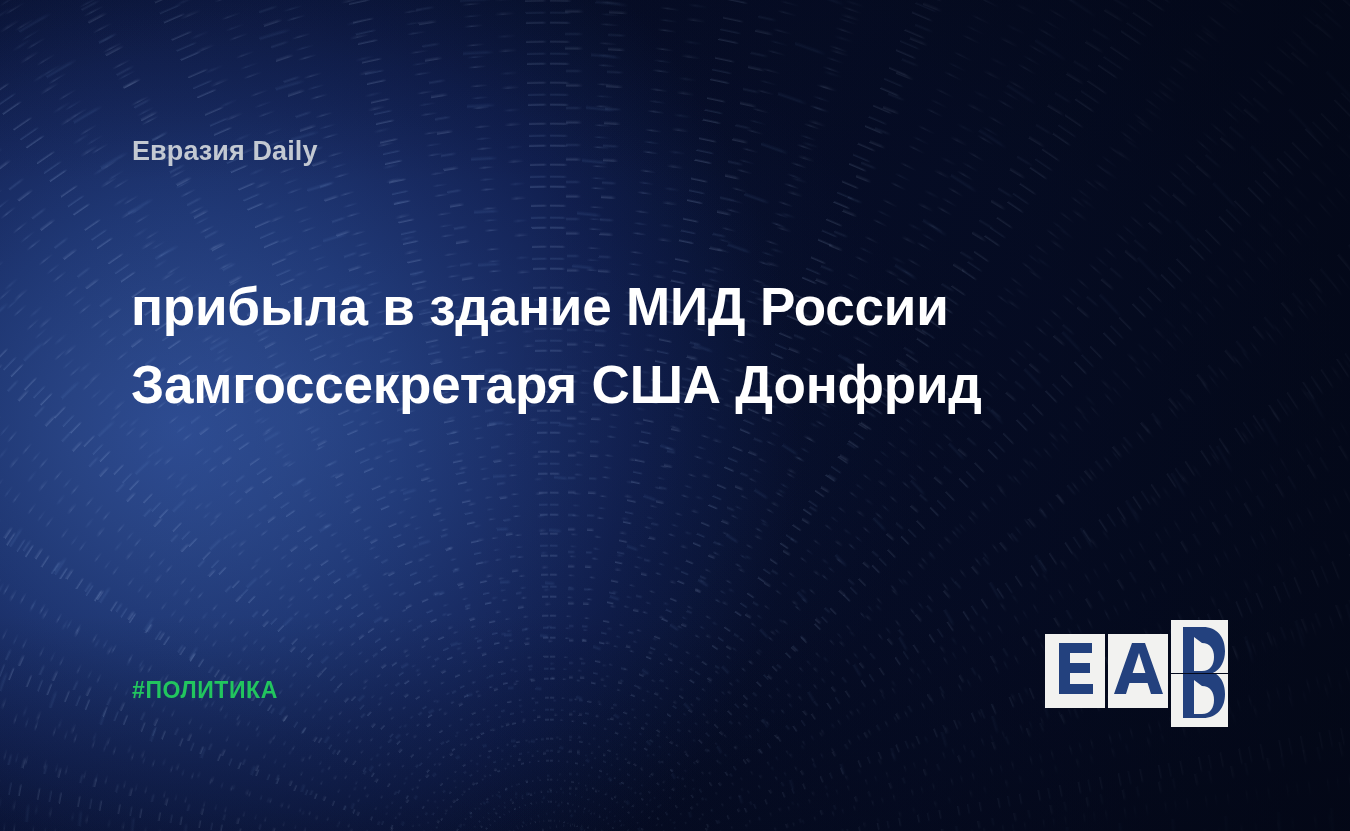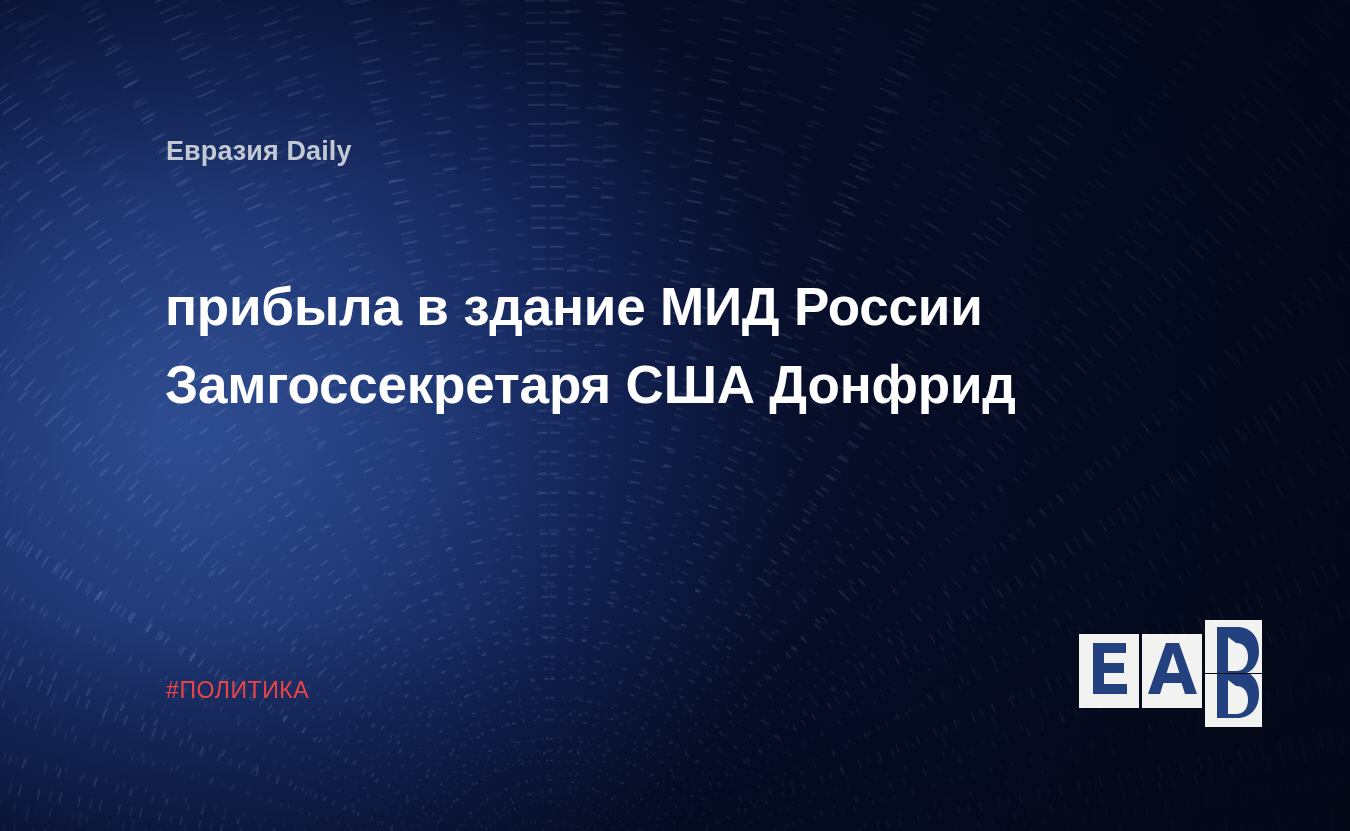--- a/index.html
+++ b/index.html
@@ -147,21 +147,20 @@
         rgba(0,0,0,0) 42%,
         rgba(4,9,26,0.30) 72%,
         rgba(3,7,20,0.55) 100%);
     pointer-events: none;
   }
 
   
   .content {
     position: absolute;
     inset: 0;
-    margin-left: 34px;
   }
 
   .brand {
     position: absolute;
     left: 132px;
     top: 136px;
     font-size: 27px;
     font-weight: bold;
     color: #c3c9d2;
     letter-spacing: 0.1px;
@@ -182,22 +181,22 @@
   .headline .hl-line {
     display: block;
     white-space: nowrap;
   }
 
   .hashtag {
     position: absolute;
     left: 132px;
     top: 677px;
     font-size: 23px;
-    font-weight: normal;
-    color: #ef4444;
+    font-weight: bold;
+    color: #22c55e;
     letter-spacing: 0.6px;
     white-space: nowrap;
   }
 
   
   .logo {
     position: absolute;
     left: 1045px;
     top: 620px;
     width: 180px;

